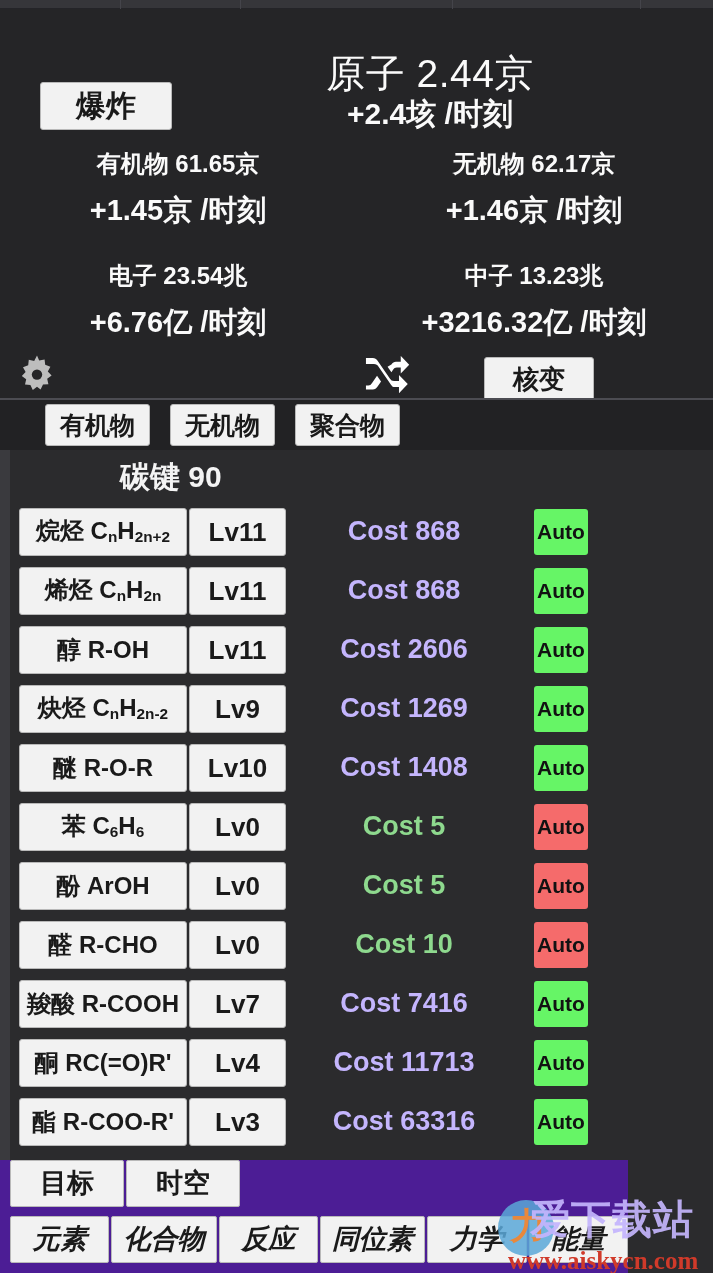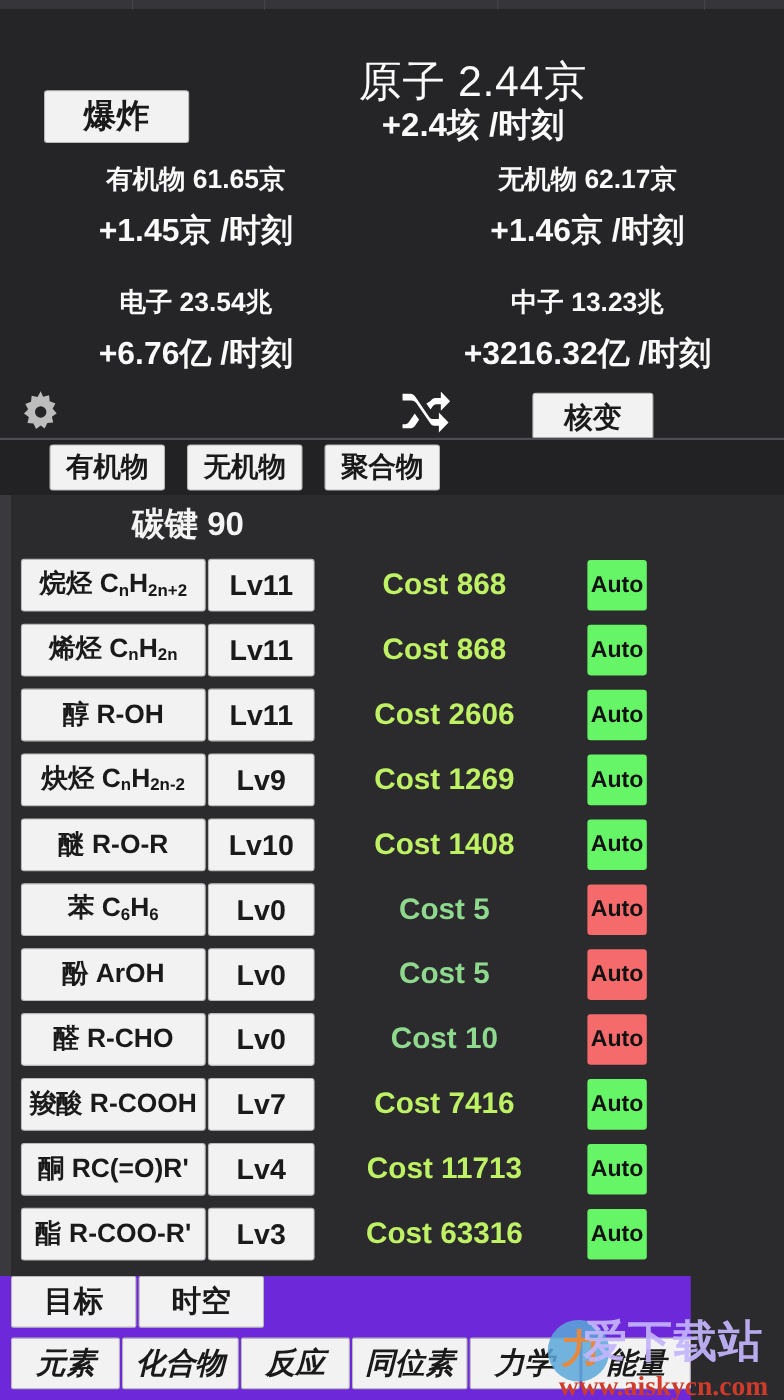--- a/index.html
+++ b/index.html
@@ -172,21 +172,21 @@
     margin-left: 2px;
   }
   .cost {
     margin-left: 18px;
     font-size: 27px;
     font-weight: bold;
     white-space: nowrap;
     width: 200px;
   }
   .cost.affordable { color: #8ed98e; }
-  .cost.expensive  { color: #bef264; }
+  .cost.expensive  { color: #c4b5fd; }
 
   .auto-btn {
     width: 54px; height: 46px;
     border: none;
     border-radius: 3px;
     font-size: 21px;
     font-weight: bold;
     color: #121212;
     display: flex;
     align-items: center; justify-content: center;
@@ -194,21 +194,21 @@
     margin-left: 30px;
   }
   .auto-btn.on  { background: #66f566; }
   .auto-btn.off { background: #f56b6b; }
 
   
   .bottomnav {
     position: absolute;
     left: 0; top: 1160px;
     width: 628px; height: 113px;
-    background: #6d28d9;
+    background: #4c1d95;
   }
   .navrow {
     display: flex;
     align-items: flex-start;
   }
   .navrow .btn {
     height: 47px;
     font-size: 27px;
     border-radius: 2px;
     padding: 0 10px;

